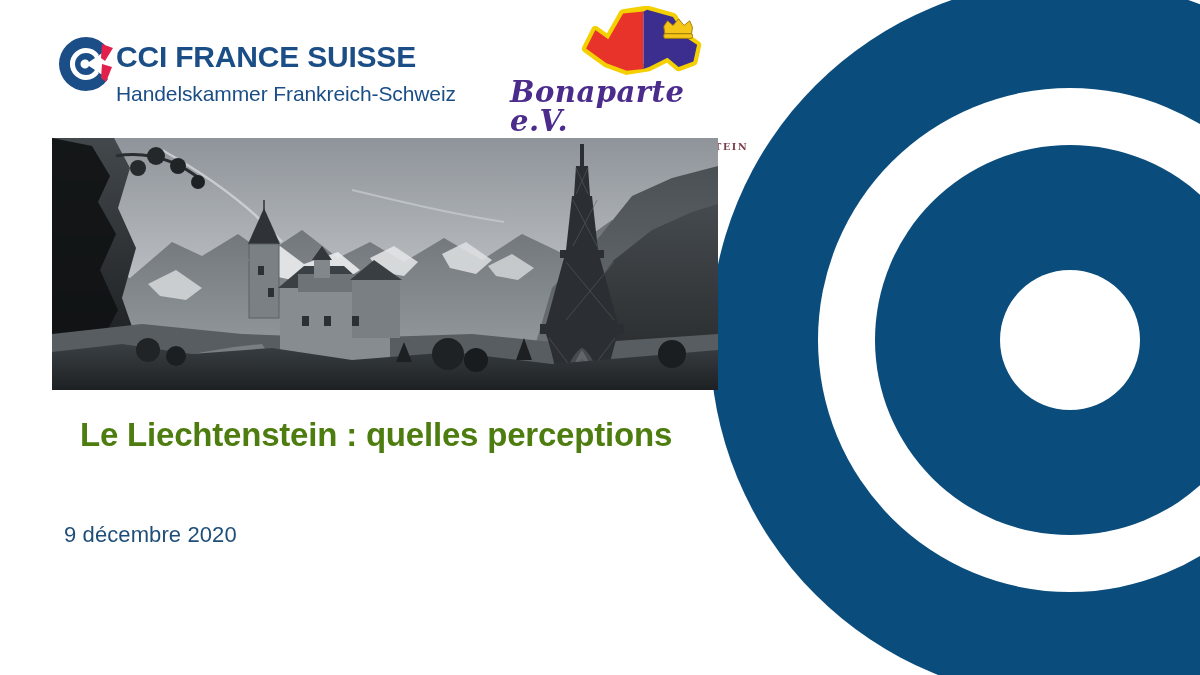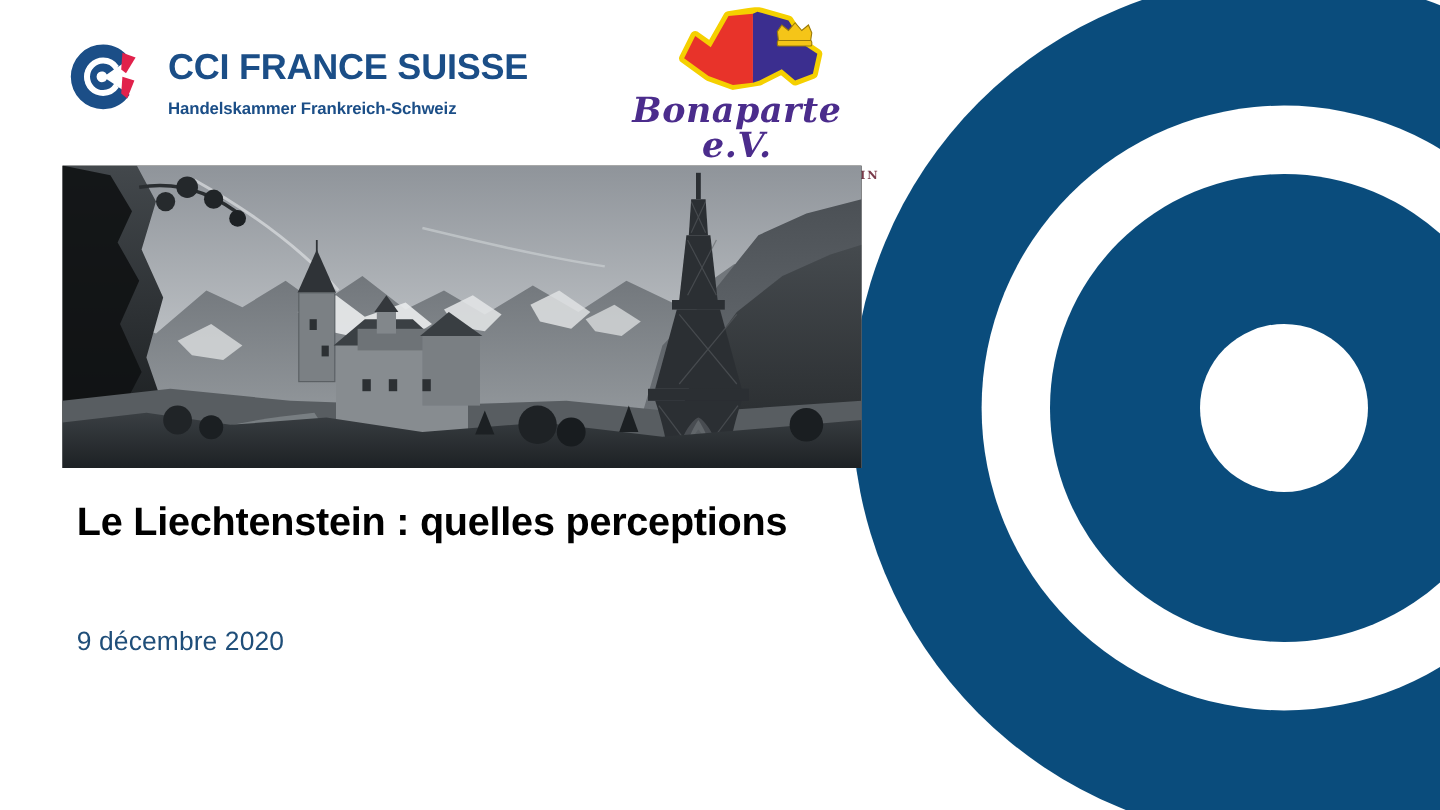--- a/index.html
+++ b/index.html
@@ -58,48 +58,48 @@
     background: #ffffff;
   }
 
   
   .cci-logo {
     position: absolute;
     left: 56px;
     top: 34px;
     display: flex;
     align-items: flex-start;
-    gap: 24px;
+    gap: 0;
   }
   .cci-mark { width: 60px; height: 60px; flex: none; }
   .cci-text { padding-top: 8px; }
   .cci-title {
     font-size: 30px;
     font-weight: bold;
     color: #1B4E87;
     letter-spacing: -0.2px;
     line-height: 1;
     white-space: nowrap;
   }
   .cci-sub {
     margin-top: 10px;
-    font-size: 14px;
-    font-weight: bold;
+    font-size: 21px;
+    font-weight: normal;
     color: #1B4E87;
     letter-spacing: -0.1px;
     white-space: nowrap;
   }
 
   
   .bonaparte {
     position: absolute;
-    left: 494px;
+    left: 510px;
     top: 6px;
     width: 240px;
-    text-align: center;
+    text-align: left;
   }
   .bonaparte-map { height: 74px; display: block; margin: 0 auto; }
   .bonaparte-name {
     font-family: "DejaVu Serif", serif;
     font-style: italic;
     font-weight: bold;
     font-size: 29px;
     color: #4B2C8C;
     line-height: 1;
     margin-top: -2px;
@@ -123,27 +123,27 @@
     width: 666px;
     height: 252px;
     overflow: hidden;
     background: #2b2b2b;
   }
   .photo svg { display: block; width: 100%; height: 100%; }
 
   
   .headline {
     position: absolute;
-    left: 64px;
+    left: 80px;
     top: 412px;
     width: 700px;
     font-size: 33px;
     font-weight: bold;
     line-height: 1.42;
-    color: #000000;
+    color: #4d7c0f;
     letter-spacing: -0.2px;
   }
   .headline .l2 { display: block; }
   .date {
     position: absolute;
     left: 64px;
     top: 522px;
     font-size: 22px;
     color: #1F4E79;
     letter-spacing: 0.1px;

